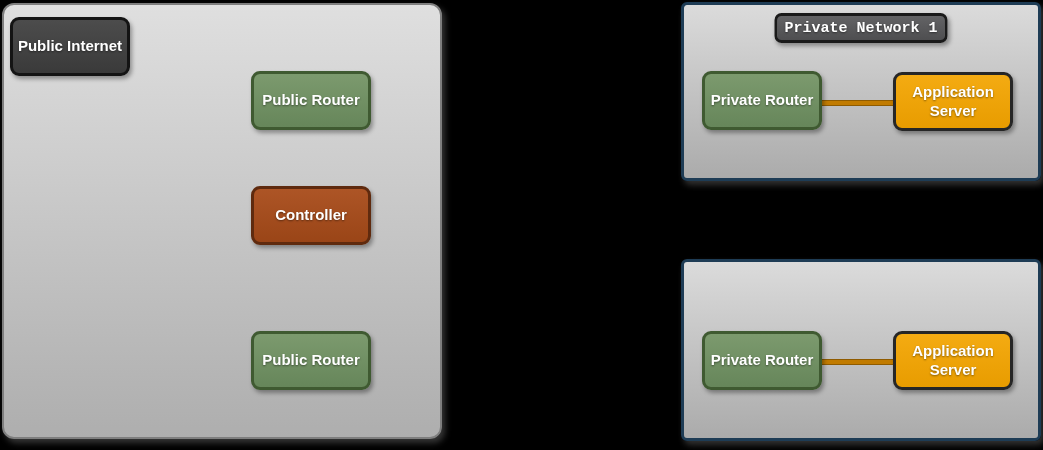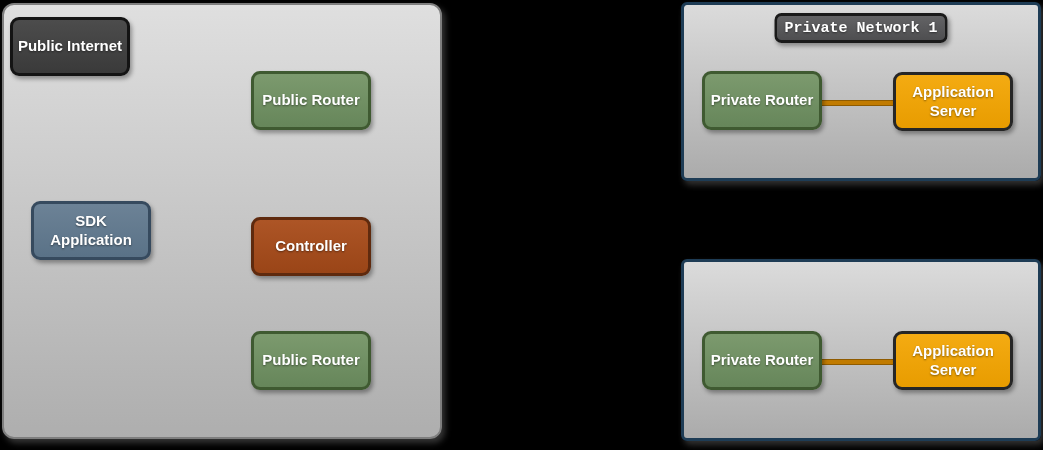--- a/index.html
+++ b/index.html
@@ -111,43 +111,40 @@
     border-bottom: 1px solid #8F5B00;
     box-sizing: border-box;
   }
   .network-1 .connector { top: 95px; }
   .network-2 .connector { top: 97px; }
 
   
   .n-public-internet    { left: 6px;   top: 12px; }
   .n-public-router-top  { left: 247px; top: 66px; }
   .n-sdk-application    { left: 27px;  top: 196px; }
-  .n-controller         { left: 247px; top: 212px; }
+  .n-controller         { left: 247px; top: 181px; }
   .n-public-router-bot  { left: 247px; top: 326px; }
 
   
   .network-1 .n-private-router { left: 18px;  top: 66px; }
   .network-1 .n-app-server     { left: 209px; top: 67px; }
   .network-2 .n-private-router { left: 18px;  top: 69px; }
   .network-2 .n-app-server     { left: 209px; top: 69px; }
 </style>
 </head>
 <body>
 
 <div class="canvas">
 
   <div class="zone public-zone">
     <div class="node charcoal n-public-internet">
       <span>Public Internet</span>
     </div>
     <div class="node green n-public-router-top">
       <span>Public Router</span>
-    </div>
-    <div class="node slate n-sdk-application">
-      <span>SDK Application</span>
     </div>
     <div class="node rust n-controller">
       <span>Controller</span>
     </div>
     <div class="node green n-public-router-bot">
       <span>Public Router</span>
     </div>
   </div>
 
   <div class="zone network-zone network-1">

